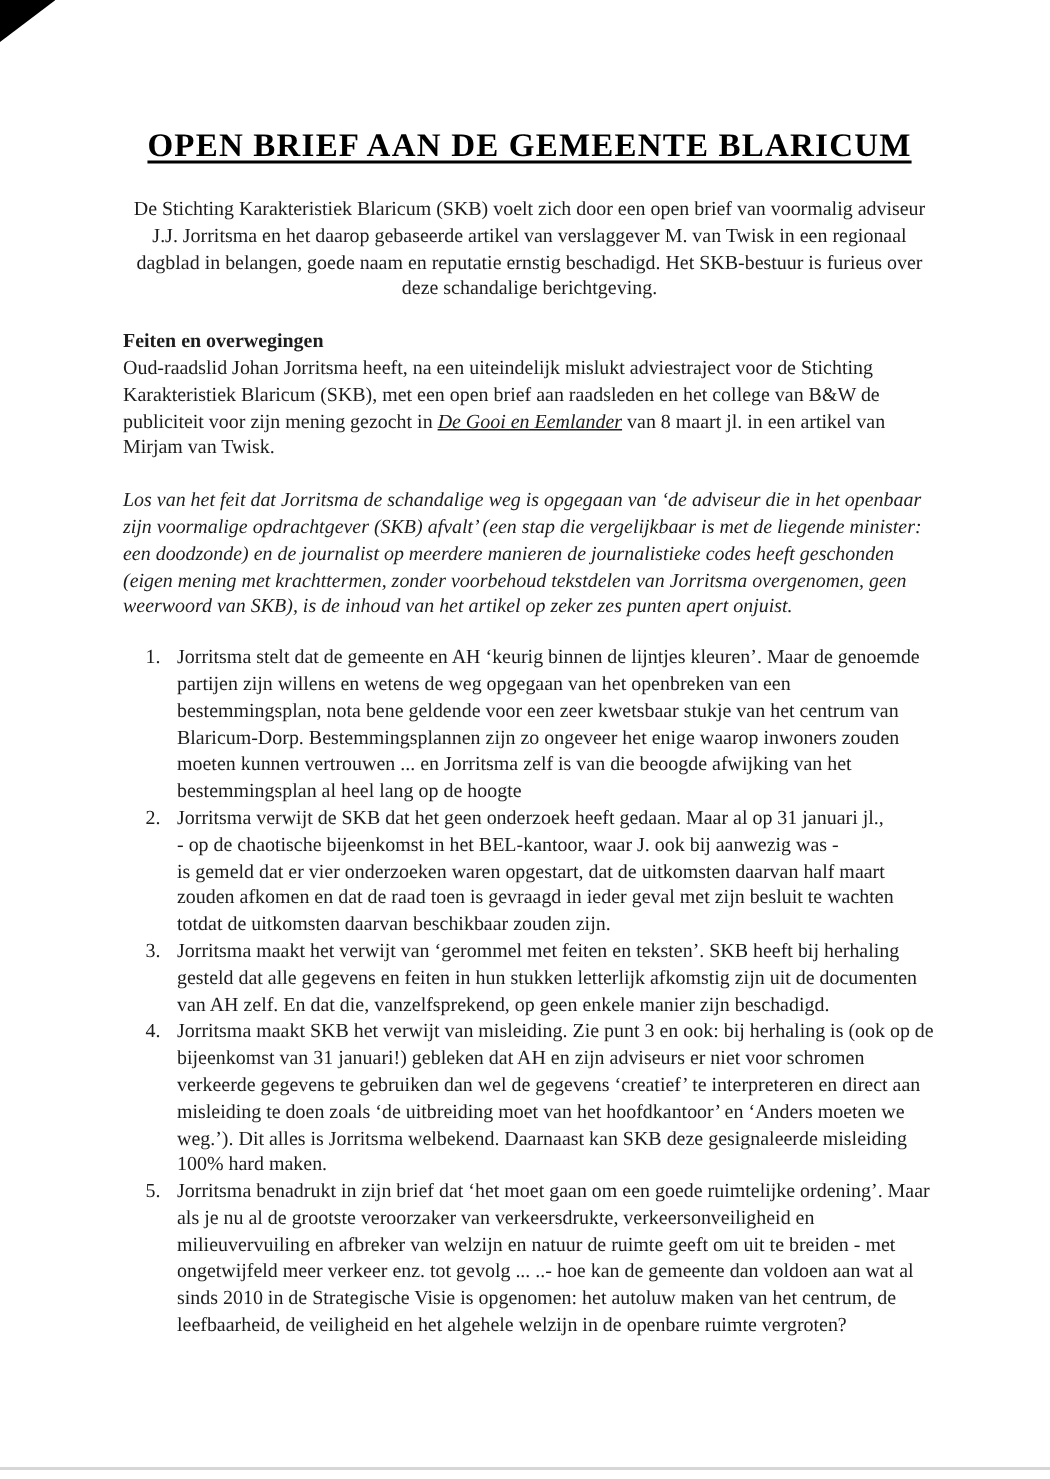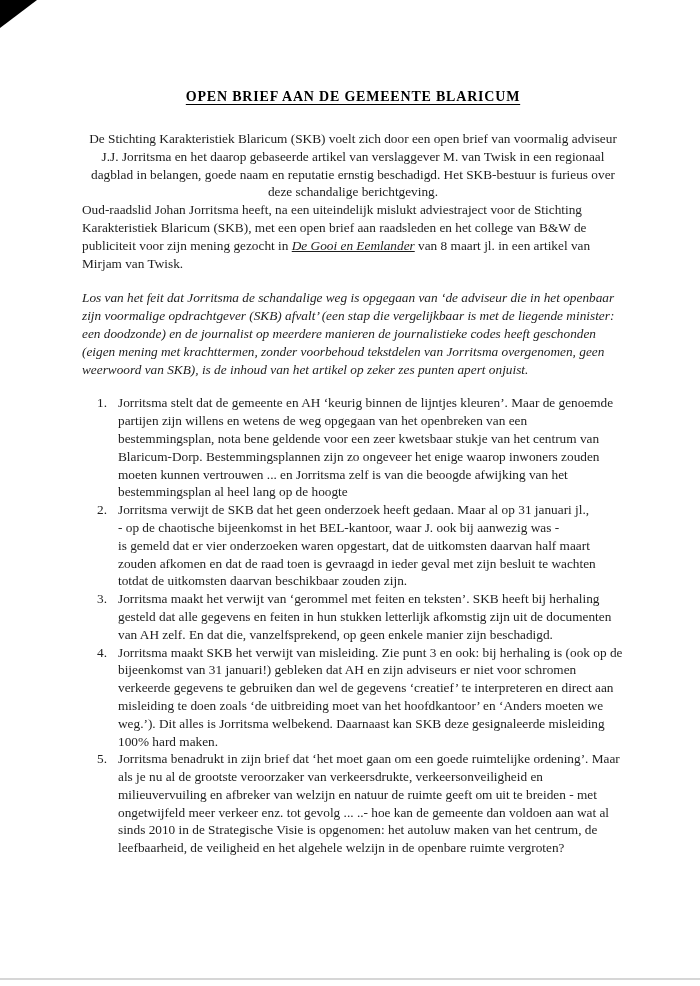--- a/index.html
+++ b/index.html
@@ -31,21 +31,21 @@
     top: 0;
     width: 542px;
     font-size: 13.3px;
     line-height: 17.8px;
     text-align: left;
   }
   .title {
     margin-top: 86px;
     text-align: center;
     font-weight: bold;
-    font-size: 14px;
+    font-size: 22px;
     line-height: 22px;
     letter-spacing: 0.8px;
     color: #000000;
     white-space: nowrap;
   }
   .title span {
     text-decoration: underline;
     text-underline-offset: 3px;
   }
   p { margin: 0; }
@@ -80,20 +80,21 @@
   <div class="corner-fold"></div>
 
   <div class="content">
 
     <div class="title">
       <span>OPEN BRIEF AAN DE GEMEENTE BLARICUM</span>
     </div>
 
     <p class="intro">De Stichting Karakteristiek Blaricum (SKB) voelt zich door een open brief van voormalig adviseur J.J. Jorritsma en het daarop gebaseerde artikel van verslaggever M. van Twisk in een regionaal dagblad in belangen, goede naam en reputatie ernstig beschadigd. Het SKB-bestuur is furieus over deze schandalige berichtgeving.</p>
 
+    <p class="heading">Feiten en overwegingen</p>
 
     <p class="feiten"><span>Oud-raadslid Johan Jorritsma heeft, na een uiteindelijk mislukt adviestraject voor de Stichting Karakteristiek Blaricum (SKB), met een open brief aan raadsleden en het college van B&amp;W de publiciteit voor zijn mening gezocht in </span><span class="newspaper">De Gooi en Eemlander</span><span> van 8 maart jl. in een artikel van Mirjam van Twisk.</span></p>
 
     <p class="los">Los van het feit dat Jorritsma de schandalige weg is opgegaan van ‘de adviseur die in het openbaar zijn voormalige opdrachtgever (SKB) afvalt’ (een stap die vergelijkbaar is met de liegende minister: een doodzonde) en de journalist op meerdere manieren de journalistieke codes heeft geschonden (eigen mening met krachttermen, zonder voorbehoud tekstdelen van Jorritsma overgenomen, geen weerwoord van SKB), is de inhoud van het artikel op zeker zes punten apert onjuist.</p>
 
     <div class="points">
 
       <div class="point">
         <span class="point-num">1.</span>
         <span class="point-text">Jorritsma stelt dat de gemeente en AH ‘keurig binnen de lijntjes kleuren’. Maar de genoemde partijen zijn willens en wetens de weg opgegaan van het openbreken van een bestemmingsplan, nota bene geldende voor een zeer kwetsbaar stukje van het centrum van Blaricum-Dorp. Bestemmingsplannen zijn zo ongeveer het enige waarop inwoners zouden moeten kunnen vertrouwen ... en Jorritsma zelf is van die beoogde afwijking van het bestemmingsplan al heel lang op de hoogte</span>

